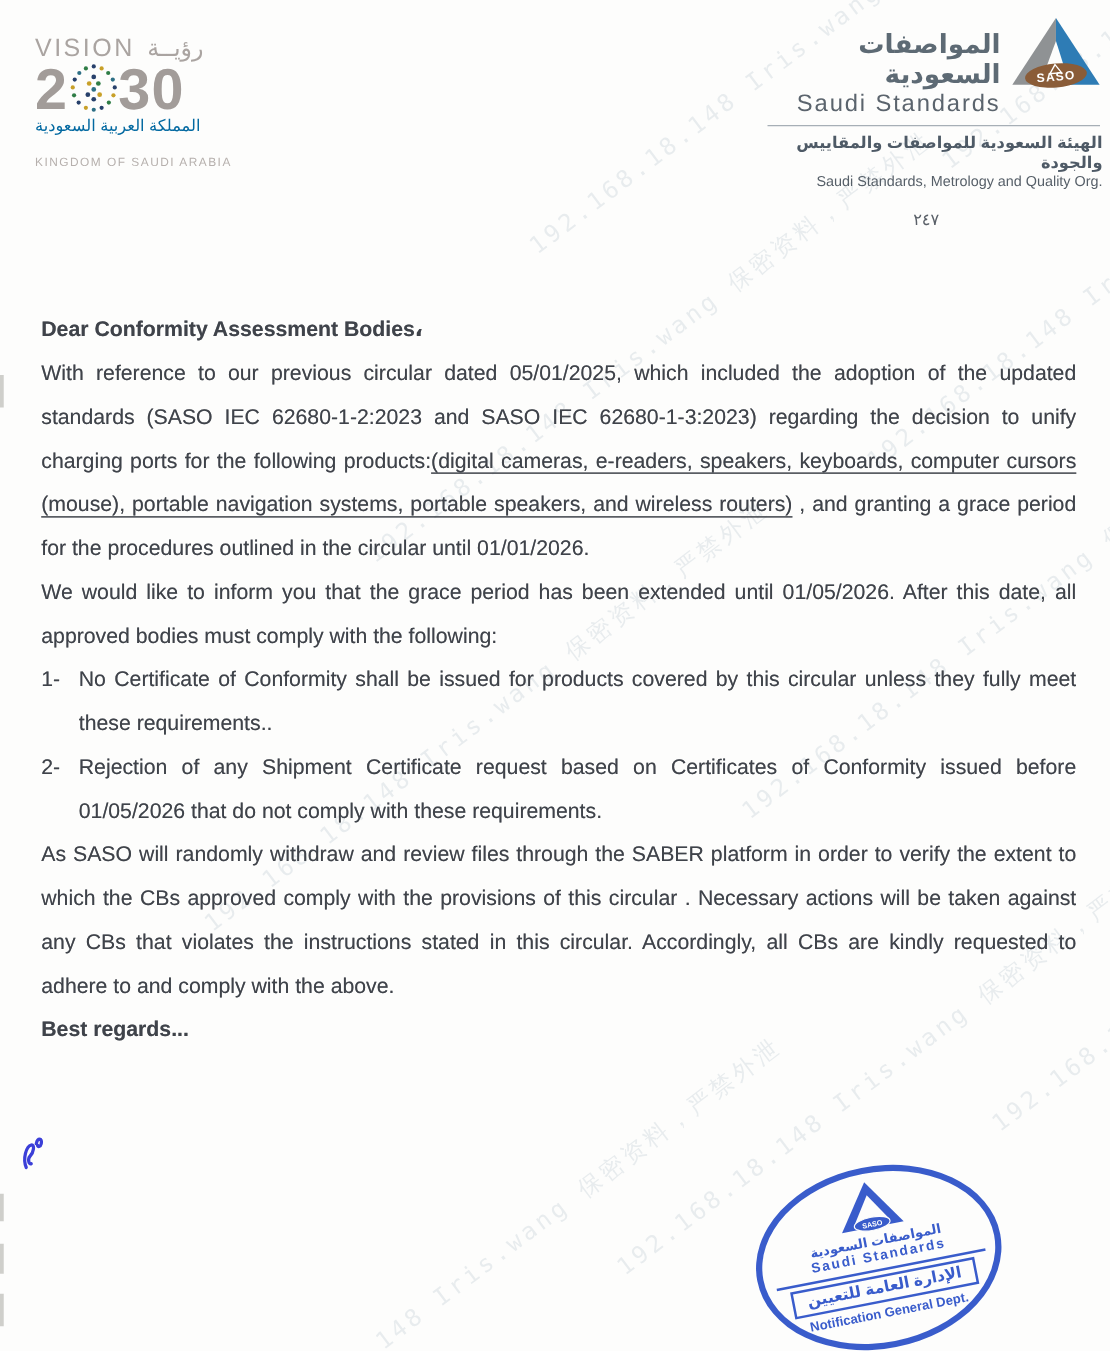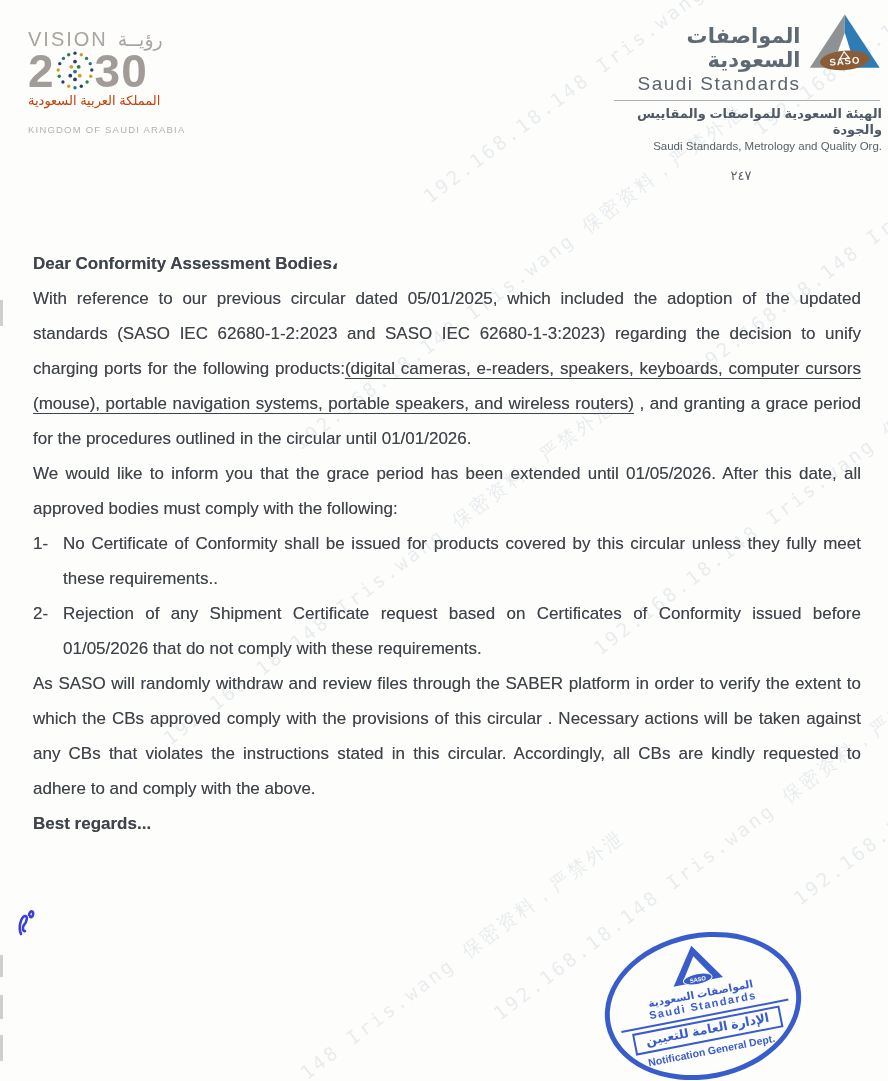--- a/index.html
+++ b/index.html
@@ -25,21 +25,21 @@
   }
   
   .edge-mark{position:absolute;left:0;width:3px;background:#cfcfcb;}
   
   .vision{position:absolute;left:28px;top:28px;width:168px;color:#a8a19e;}
   .vision .row1{display:flex;align-items:flex-end;justify-content:flex-start;gap:10px;
     font-size:20px;letter-spacing:2px;color:#aaa4a1;}
   .vision .row1 .ar{font-size:19px;letter-spacing:0;}
   .vision .row2{display:flex;align-items:center;margin-top:-2px;}
   .vision .num{font-size:46px;font-weight:bold;color:#a29c99;letter-spacing:1px;line-height:44px;}
-  .vision .row3{font-size:13px;color:#c2410c;margin-top:0px;}
+  .vision .row3{font-size:13px;color:#0369a1;margin-top:0px;}
   .vision .row4{font-size:9.5px;letter-spacing:1.2px;color:#b6b0ad;margin-top:16px;}
   
   .saso-head{position:absolute;right:6px;top:10px;width:282px;}
   .saso-top{display:flex;align-items:flex-start;justify-content:flex-end;gap:8px;}
   .saso-names{text-align:right;padding-top:14px;}
   .saso-ar{font-size:21px;font-weight:bold;color:#5d6a74;line-height:24px;}
   .saso-en{font-size:19px;color:#5b646d;letter-spacing:1.5px;line-height:24px;}
   .saso-rule{border:none;border-top:1.5px solid #a7afb6;margin:4px 2px 5px 14px;}
   .saso-full-ar{font-size:13px;font-weight:bold;color:#4e5a66;text-align:right;line-height:16px;}
   .saso-full-en{font-size:11.5px;color:#565f68;text-align:right;line-height:16px;}

